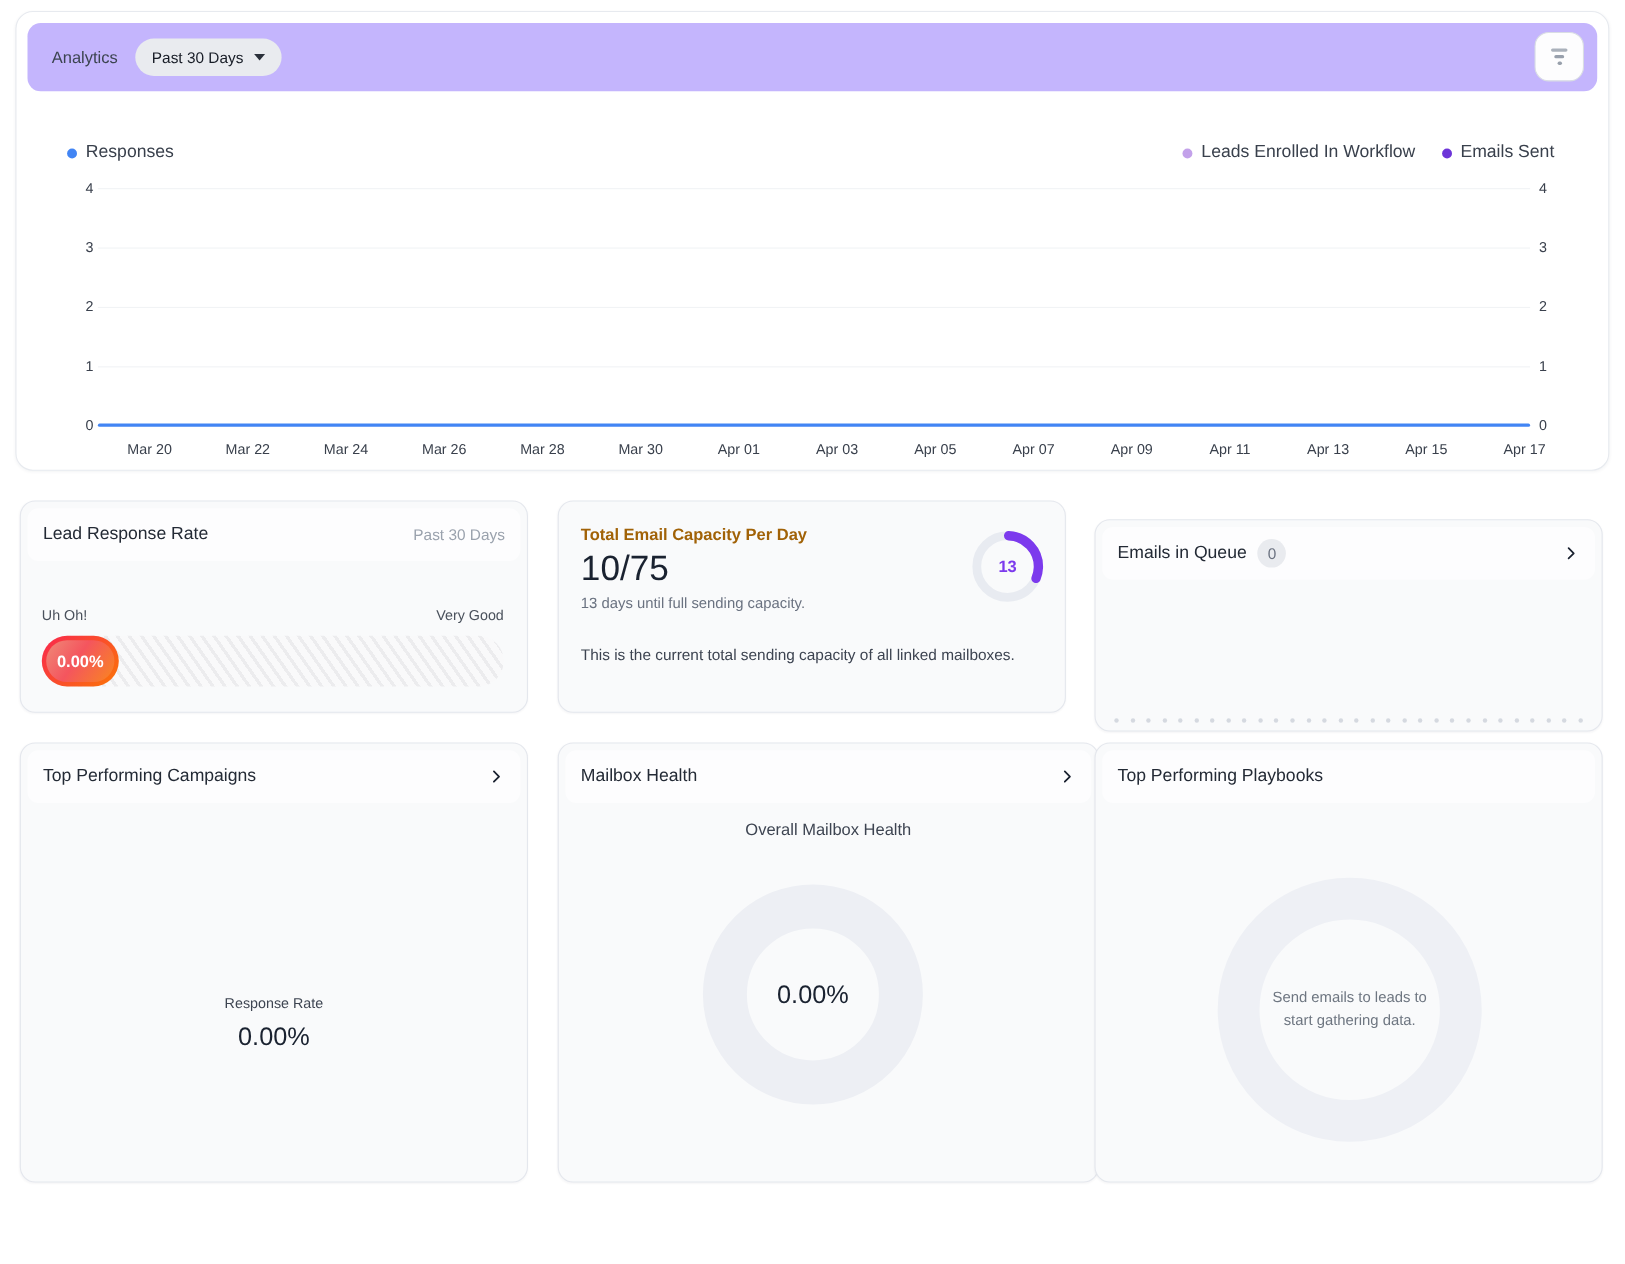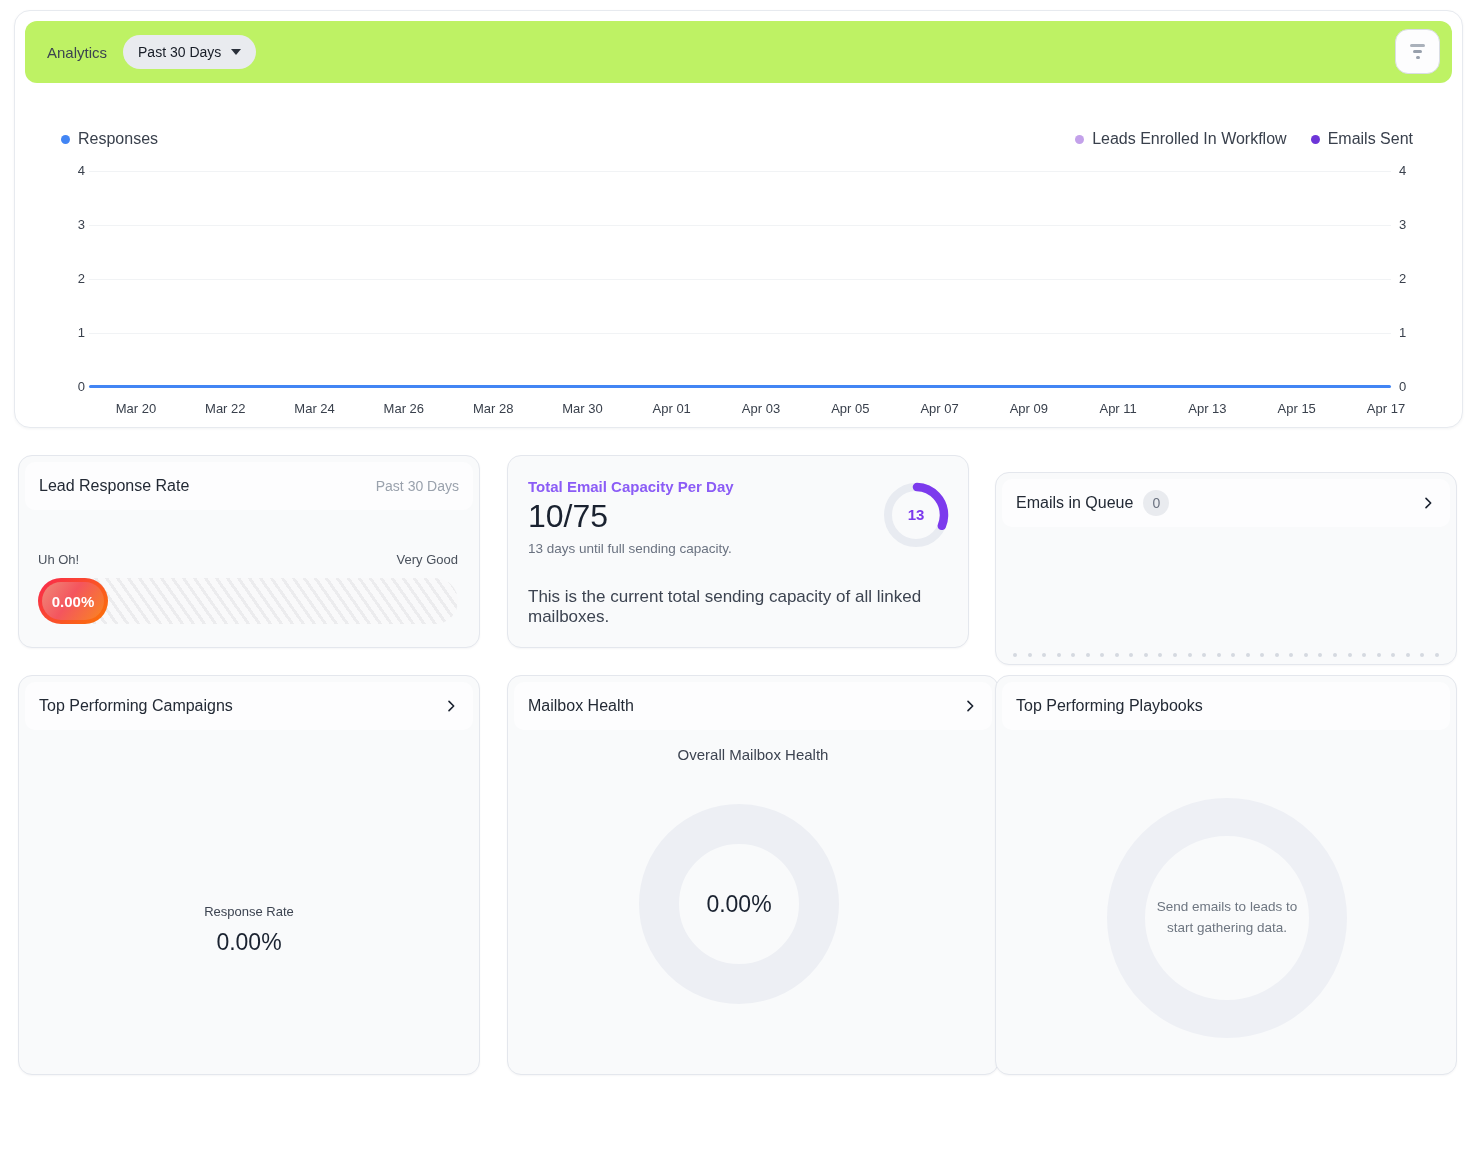--- a/index.html
+++ b/index.html
@@ -4,21 +4,21 @@
 <style>
   * { box-sizing: border-box; margin: 0; padding: 0; }
   html,body { width:1477px; height:1149px; background:#ffffff;
     font-family:"Liberation Sans", sans-serif; position:relative; overflow:hidden; }
 
   
   .analytics-card { position:absolute; left:14px; top:10px; width:1449px; height:418px;
     background:#fff; border:1px solid #e7eaef; border-radius:16px;
     box-shadow:0 1px 3px rgba(20,30,50,.05); }
   .top-strip { position:absolute; left:10px; top:10px; right:10px; height:62px;
-    background:#bef264; border-radius:12px; display:flex; align-items:center;
+    background:#c4b5fd; border-radius:12px; display:flex; align-items:center;
     padding-left:22px; gap:16px; }
   .analytics-title { font-size:15px; color:#3c4450; }
   .range-pill { height:34px; background:#e9ebef; border-radius:17px; display:flex;
     align-items:center; gap:10px; padding:0 15px; font-size:14px; color:#171c26; cursor:pointer; }
   .caret { width:0; height:0; border-left:5px solid transparent; border-right:5px solid transparent;
     border-top:6px solid #2a303a; }
   .filter-btn { position:absolute; right:12px; top:8px; width:45px; height:45px;
     background:#fdfdfe; border:1px solid #d9dde4; border-radius:13px; display:flex;
     flex-direction:column; align-items:center; justify-content:center; gap:3px; cursor:pointer; }
   .fl { height:3px; border-radius:2px; background:#98a0ac; }
@@ -58,24 +58,24 @@
     justify-content:space-between; font-size:13px; color:#4a515c; }
   .track { position:absolute; left:19px; right:21px; top:122px; height:46px; border-radius:23px;
     background:repeating-linear-gradient(55deg,#ececee 0 3px,#f9f9fa 3px 9px); }
   .badge-outer { position:absolute; left:19px; top:122px; width:70px; height:46px; border-radius:23px;
     background:linear-gradient(135deg,#f9274e,#fb7507); padding:4px; }
   .badge-inner { width:100%; height:100%; border-radius:19px;
     background:linear-gradient(125deg,#ef8a78,#f4555e 45%,#f9861f);
     display:flex; align-items:center; justify-content:center; color:#fff; font-weight:700; font-size:15px; }
 
   
-  .cap-title { position:absolute; left:20px; top:22px; font-size:15px; font-weight:700; color:#8b5cf6; }
+  .cap-title { position:absolute; left:20px; top:22px; font-size:15px; font-weight:700; color:#a16207; }
   .cap-value { position:absolute; left:20px; top:42px; font-size:32px; color:#1a2230; }
   .cap-sub   { position:absolute; left:20px; top:85px; font-size:13.5px; color:#6a7280; }
-  .cap-desc  { position:absolute; left:20px; top:131px; font-size:17px; color:#3d4451; }
+  .cap-desc  { position:absolute; left:20px; top:131px; font-size:14px; color:#3d4451; }
   .cap-ring  { position:absolute; left:372px; top:23px; }
 
   
   .count-badge { width:26px; height:26px; border-radius:50%; background:#e9ebef; color:#6b7280;
     font-size:14px; display:flex; align-items:center; justify-content:center; margin-left:10px; }
   .queue-dots { position:absolute; left:17px; right:17px; top:180px; display:flex;
     justify-content:space-between; }
   .qdot { width:4px; height:4px; border-radius:50%; background:#d5d9e0; }
 
   

